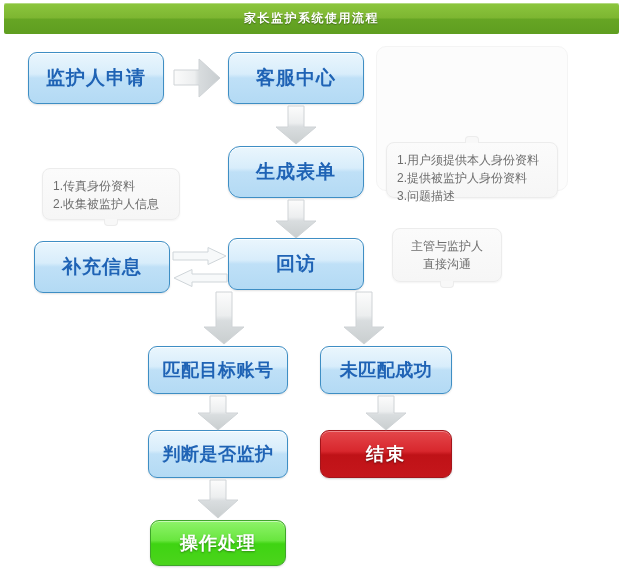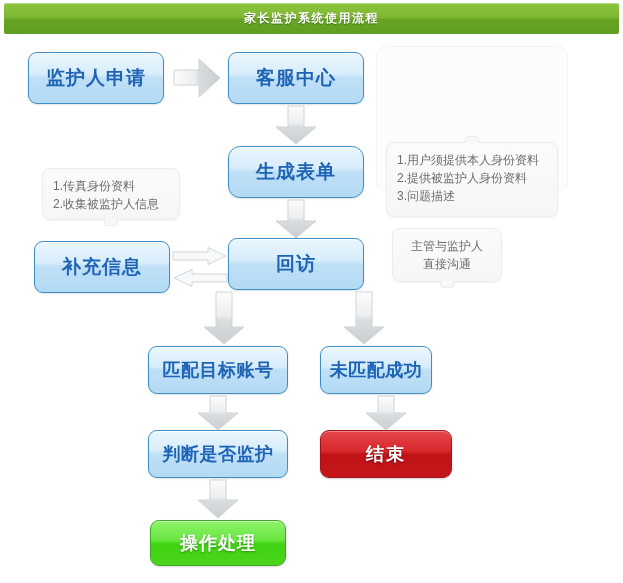--- a/index.html
+++ b/index.html
@@ -159,42 +159,42 @@
   </div>
 
   <div class="node node-blue" style="left:34px; top:241px; width:136px; height:52px; font-size:19px; letter-spacing:1px;">
     <span>补充信息</span>
   </div>
 
   <div class="node node-blue" style="left:148px; top:346px; width:140px; height:48px; font-size:18px; letter-spacing:0.5px;">
     <span>匹配目标账号</span>
   </div>
 
-  <div class="node node-blue" style="left:320px; top:346px; width:112px; height:48px; font-size:18px; letter-spacing:0.5px;">
+  <div class="node node-blue" style="left:320px; top:346px; width:132px; height:48px; font-size:18px; letter-spacing:0.5px;">
     <span>未匹配成功</span>
   </div>
 
   <div class="node node-blue" style="left:148px; top:430px; width:140px; height:48px; font-size:18px; letter-spacing:0.5px;">
     <span>判断是否监护</span>
   </div>
 
   <div class="node node-red" style="left:320px; top:430px; width:132px; height:48px; font-size:18px; letter-spacing:2px;">
     <span>结束</span>
   </div>
 
   <div class="node node-green" style="left:150px; top:520px; width:136px; height:46px; font-size:18px; letter-spacing:1px;">
     <span>操作处理</span>
   </div>
 
   <div class="note note-tail-bottom" style="left:42px; top:168px; width:138px; height:52px;">
     <div class="note-line">1.传真身份资料</div>
     <div class="note-line">2.收集被监护人信息</div>
   </div>
 
-  <div class="note note-tail-top" style="left:386px; top:142px; width:172px; height:75px;">
+  <div class="note note-tail-top" style="left:386px; top:142px; width:172px; height:56px;">
     <div class="note-line">1.用户须提供本人身份资料</div>
     <div class="note-line">2.提供被监护人身份资料</div>
     <div class="note-line">3.问题描述</div>
   </div>
 
   <div class="note note-center note-tail-bottom" style="left:392px; top:228px; width:110px; height:54px; display:flex; flex-direction:column; align-items:center; justify-content:flex-end;">
     <div class="note-line">主管与监护人</div>
     <div class="note-line">直接沟通</div>
   </div>
 

